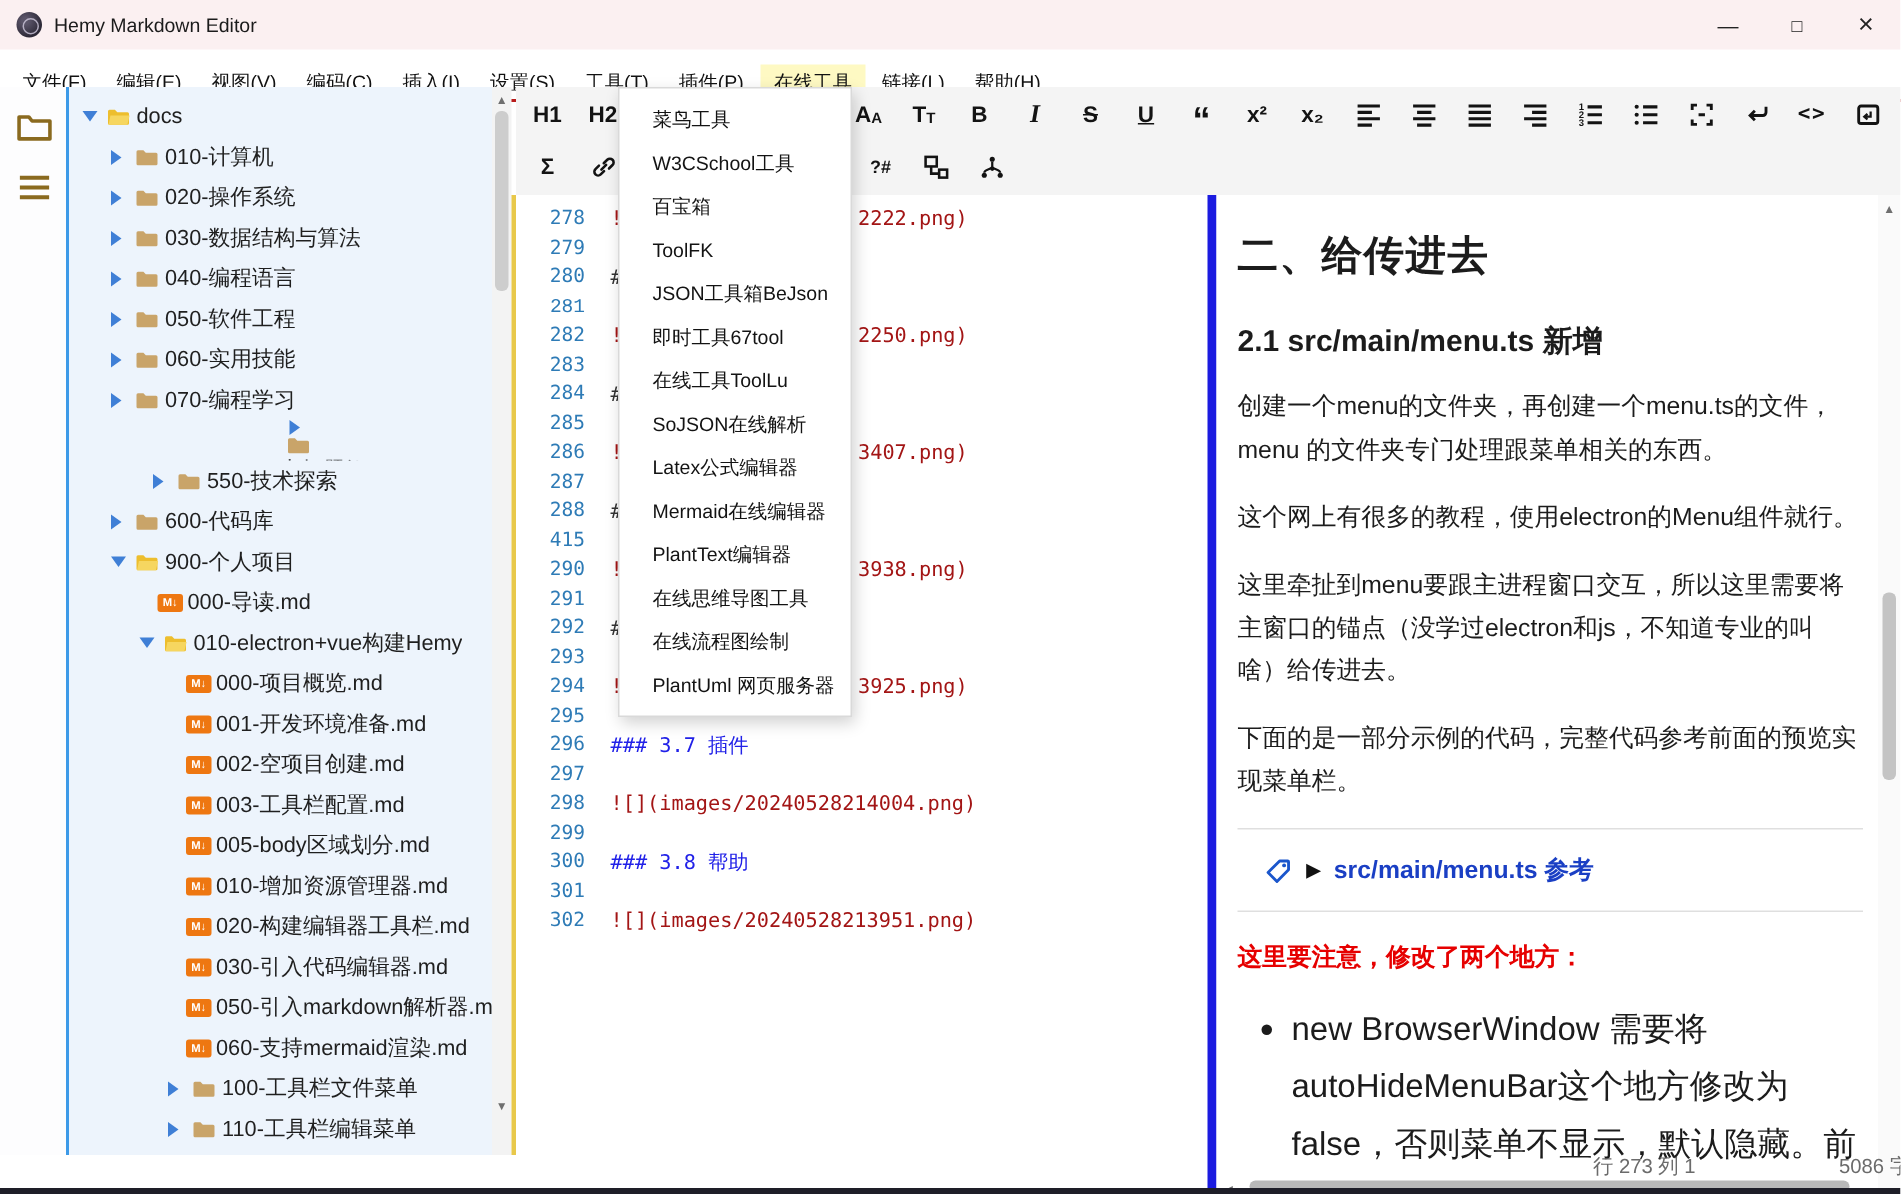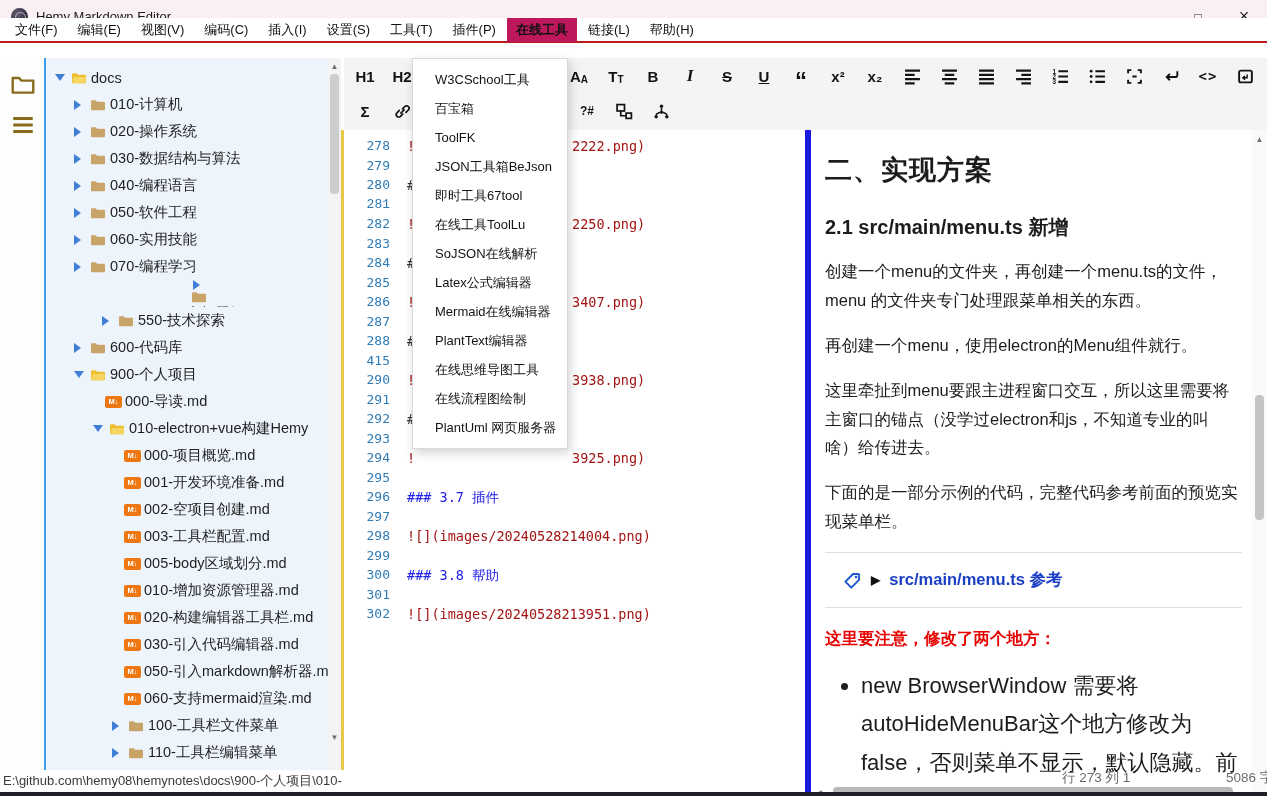--- a/index.html
+++ b/index.html
@@ -11,23 +11,23 @@
   #app-icon { width:17px; height:17px; border-radius:50%; margin-left:11px;
     background:radial-gradient(circle at 35% 35%, #5a5468 15%, #2c2836 70%); position:relative; }
   #app-icon::after{ content:""; position:absolute; left:4px; top:4px; width:9px; height:9px; border:1px solid #cfc9dd; border-radius:50%; opacity:.8;}
   #window-title { margin-left:8px; font-size:13px; color:#1b1b1b; }
   #win-controls { position:absolute; right:0; top:0; height:33px; display:flex; }
   .win-btn { width:46px; height:33px; display:flex; align-items:center; justify-content:center; color:#222; font-size:14px; }
   .win-btn.max { font-size:12px; }
   .win-btn.close { font-size:18px; }
 
   
-  #menubar { position:absolute; left:0; top:18px; width:1267px; height:25px; background:#fff; display:flex; align-items:center; padding-left:6px; border-bottom:2px solid #b91c1c; }
+  #menubar { position:absolute; left:0; top:43px; width:1267px; height:25px; background:#fff; display:flex; align-items:center; padding-left:6px; border-bottom:2px solid #b91c1c; }
   .menu-item { font-size:13px; color:#111; padding:3px 9px; margin-right:2px; white-space:nowrap; }
-  .menu-item.active { background:#be185d;font-weight:bold; }
+  .menu-item.active { background:#fef9c3; }
 
   
   #toolbar { position:absolute; left:344px; top:58px; width:923px; height:72px; background:#f4f4f4; }
   .tb-row { position:absolute; left:0; width:923px; height:34px; display:flex; align-items:center; padding-left:6px;text-align:center; }
   #tb-row1 { top:1px; } #tb-row2 { top:36px; }
   .tb-btn { min-width:30px; height:28px; margin-right:7px; display:flex; align-items:center; justify-content:center; color:#131313; font-size:15px; font-weight:bold; flex:none; }
   .tb-btn svg { width:17px; height:17px; }
   .tb-btn .sub2 { font-size:10px; margin-top:6px; font-weight:bold; }
   .tb-btn.cls-i { font-style:italic; font-family:"Liberation Serif", serif; font-size:17px; }
   .tb-btn.cls-s { text-decoration:line-through; }
@@ -559,24 +559,24 @@
       </div>
       <div class="ed-line" style="top: 474px;">
         <span class="ed-num">302</span>
         <span class="ed-text c-img">![](images/20240528213951.png)</span>
       </div>
     </div>
 
   <div id="main-divider"></div>
 
   <div id="preview">
-    <h2>二、实现方案</h2>
+    <h2>二、给传进去</h2>
     <h3>2.1 src/main/menu.ts 新增</h3>
     <p>创建一个menu的文件夹，再创建一个menu.ts的文件，menu 的文件夹专门处理跟菜单相关的东西。</p>
-    <p>再创建一个menu，使用electron的Menu组件就行。</p>
+    <p>这个网上有很多的教程，使用electron的Menu组件就行。</p>
     <p>这里牵扯到menu要跟主进程窗口交互，所以这里需要将主窗口的锚点（没学过electron和js，不知道专业的叫啥）给传进去。</p>
     <p>下面的是一部分示例的代码，完整代码参考前面的预览实现菜单栏。</p>
     <hr>
     <div class="details-row">
       <svg viewBox="0 0 16 16">
           <path d="M8.5 2.5h4.5a.5.5 0 0 1 .5.5v4.5L7 14 2 9z" stroke="#1a56cc" stroke-width="1.6" fill="none" stroke-linejoin="round"></path>
           <circle cx="11" cy="5" r="1.1" fill="#1a56cc"></circle>
         </svg>
       <span class="details-marker">▶</span>
       <span>src/main/menu.ts 参考</span>
@@ -593,34 +593,34 @@
   <div id="prev-vscroll">
     <div class="scroll-arrow" style="top:3px;left:1px;">▲</div>
     <div id="prev-vthumb"></div>
   </div>
   <div id="prev-hscroll">
     <div class="scroll-arrow" style="top:0;left:2px;">◄</div>
     <div id="prev-hthumb"></div>
   </div>
 
   <div id="dropdown">
+      <div class="dd-item">菜鸟工具</div>
       <div class="dd-item">W3CSchool工具</div>
       <div class="dd-item">百宝箱</div>
       <div class="dd-item">ToolFK</div>
       <div class="dd-item">JSON工具箱BeJson</div>
       <div class="dd-item">即时工具67tool</div>
       <div class="dd-item">在线工具ToolLu</div>
       <div class="dd-item">SoJSON在线解析</div>
       <div class="dd-item">Latex公式编辑器</div>
       <div class="dd-item">Mermaid在线编辑器</div>
       <div class="dd-item">PlantText编辑器</div>
       <div class="dd-item">在线思维导图工具</div>
       <div class="dd-item">在线流程图绘制</div>
       <div class="dd-item">PlantUml 网页服务器</div>
     </div>
 
   <div id="status-left-bg"></div>
-  <div id="status-path">E:\github.com\hemy08\hemynotes\docs\900-个人项目\010-</div>
   <div id="status-cursor">行 273 列 1</div>
   <div id="status-bytes">5086 字节</div>
   <div id="bottom-border"></div>
 
 </div>
 
 </body></html>

